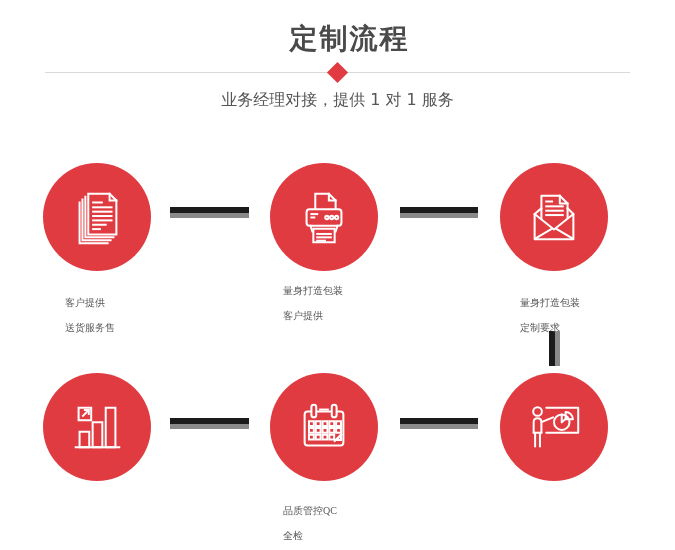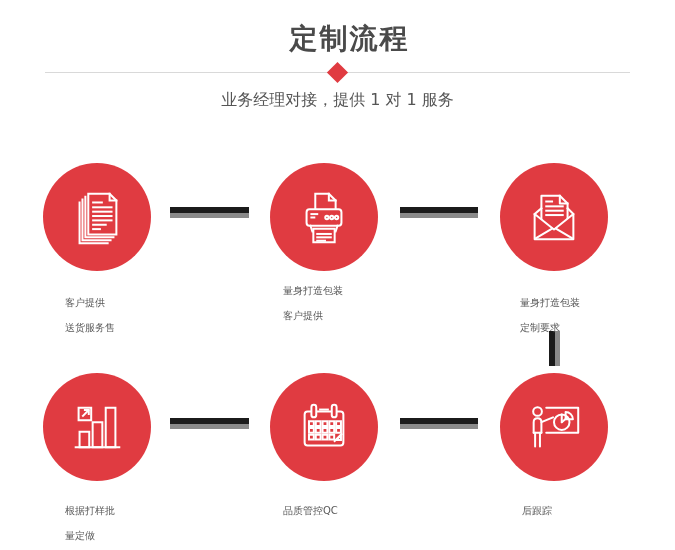--- a/index.html
+++ b/index.html
@@ -64,21 +64,21 @@
 
   .step-label {
     position: absolute;
     font-size: 10px; line-height: 25px; color: #595959;
     text-align: left; white-space: nowrap;
   }
   .l1 { left: 65px;  top: 290px; }
   .l2 { left: 283px; top: 278px; }
   .l3 { left: 520px; top: 290px; }
   .l4 { left: 65px;  top: 498px; }
-  .l5 { left: 283px; top: 498px; }
+  .l5 { left: 283px; top: 498px; font-family: Liberation Serif, serif; }
   .l6 { left: 522px; top: 498px; }
 </style>
 </head>
 <body>
 
 <div class="stage">
 
   <div class="page-title">定制流程</div>
   <div class="divider-line"></div>
   <div class="accent-diamond"></div>
@@ -201,24 +201,20 @@
     <div>送货服务售</div>
   </div>
   <div class="step-label l2">
     <div>量身打造包装</div>
     <div>客户提供</div>
   </div>
   <div class="step-label l3">
     <div>量身打造包装</div>
     <div>定制要求</div>
   </div>
-  <div class="step-label l4">
-    <div>根据打样批</div>
-    <div>量定做</div>
-  </div>
   <div class="step-label l5">
     <div>品质管控QC</div>
+    <div>全检</div>
   </div>
   <div class="step-label l6">
-    <div>后跟踪</div>
   </div>
 
 </div>
 
 </body></html>

